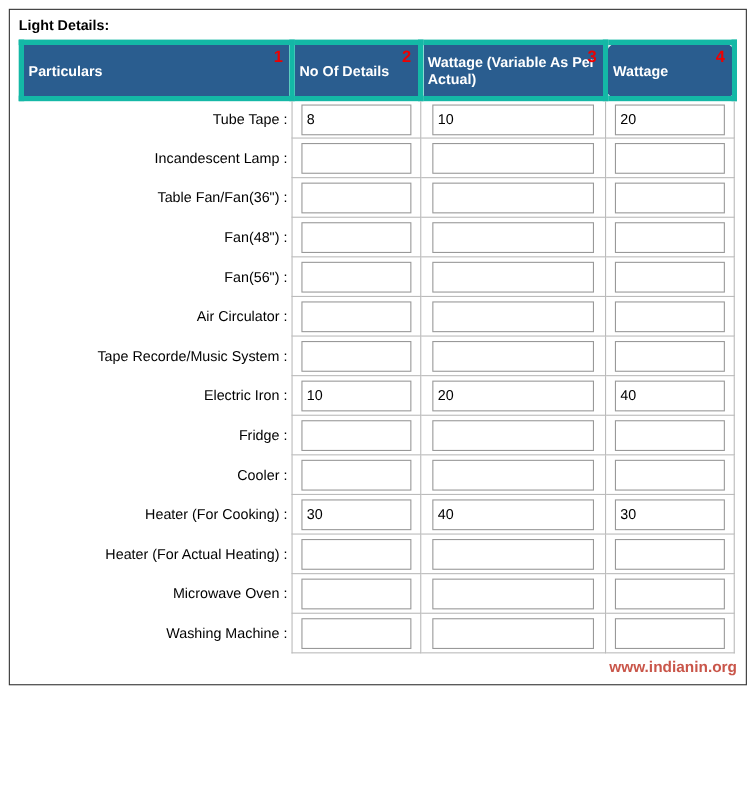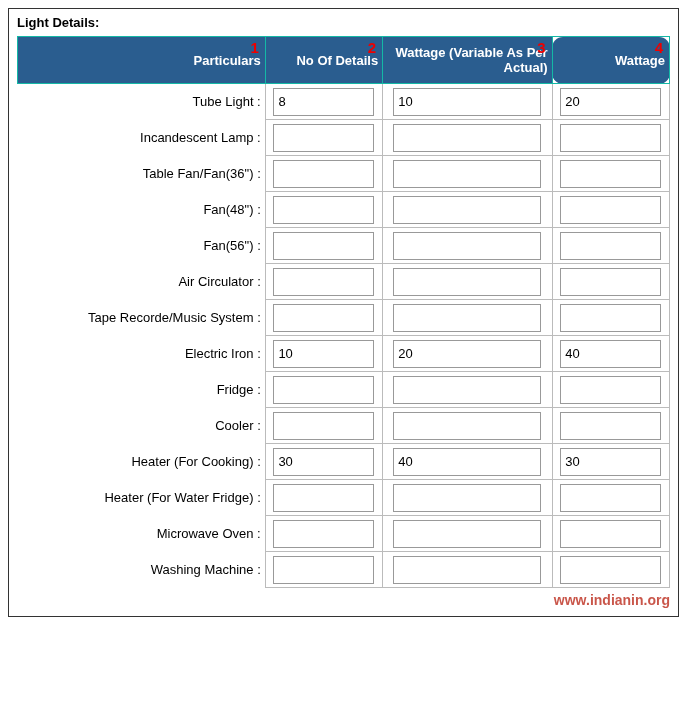--- a/index.html
+++ b/index.html
@@ -21,23 +21,23 @@
       margin-bottom: 6px;
       color: #000;
     }
     table {
       width: 100%;
       border-collapse: collapse;
     }
     thead tr th {
       background-color: #2a5d8f;
       color: #fff;
-      text-align: right;
+      text-align: left;
       padding: 8px 4px;
-      border: 1px solid #14b8a6;
+      border: 5px solid #14b8a6;
       font-size: 13px;
       font-weight: bold;
       position: relative;
     }
     .col-num {
       color: #e00;
       font-size: 15px;
       position: absolute;
       top: 2px;
       right: 6px;
@@ -101,21 +101,21 @@
           <span class="col-num">3</span>
         </th>
         <th style="width:18%;border-radius:11px;">
           <span>Wattage</span>
           <span class="col-num">4</span>
         </th>
       </tr>
     </thead>
     <tbody id="table-body">
     <tr>
-          <td class="label-cell">Tube Light :</td>
+          <td class="label-cell">Tube Tape :</td>
           <td class="input-cell"><input type="text" value="8" style=""></td>
           <td class="input-cell"><input type="text" value="10" style=""></td>
           <td class="input-cell"><input type="text" value="20" style=""></td>
         </tr>
         <tr>
           <td class="label-cell">Incandescent Lamp :</td>
           <td class="input-cell"><input type="text" style=""></td>
           <td class="input-cell"><input type="text" style=""></td>
           <td class="input-cell"><input type="text" style=""></td>
         </tr>
@@ -167,21 +167,21 @@
           <td class="input-cell"><input type="text" style=""></td>
           <td class="input-cell"><input type="text" style=""></td>
         </tr>
         <tr>
           <td class="label-cell">Heater (For Cooking) :</td>
           <td class="input-cell"><input type="text" value="30" style=""></td>
           <td class="input-cell"><input type="text" value="40" style=""></td>
           <td class="input-cell"><input type="text" value="30" style=""></td>
         </tr>
         <tr>
-          <td class="label-cell">Heater (For Water Fridge) :</td>
+          <td class="label-cell">Heater (For Actual Heating) :</td>
           <td class="input-cell"><input type="text" style=""></td>
           <td class="input-cell"><input type="text" style=""></td>
           <td class="input-cell"><input type="text" style=""></td>
         </tr>
         <tr>
           <td class="label-cell">Microwave Oven :</td>
           <td class="input-cell"><input type="text" style=""></td>
           <td class="input-cell"><input type="text" style=""></td>
           <td class="input-cell"><input type="text" style=""></td>
         </tr>

